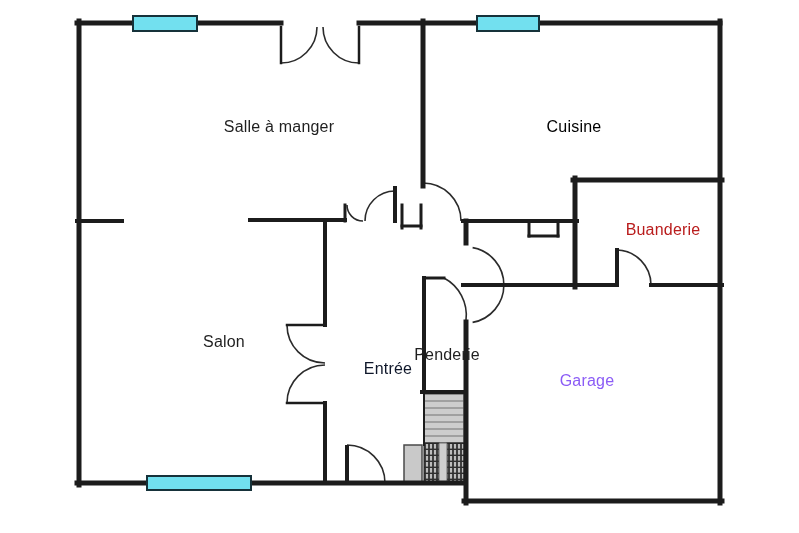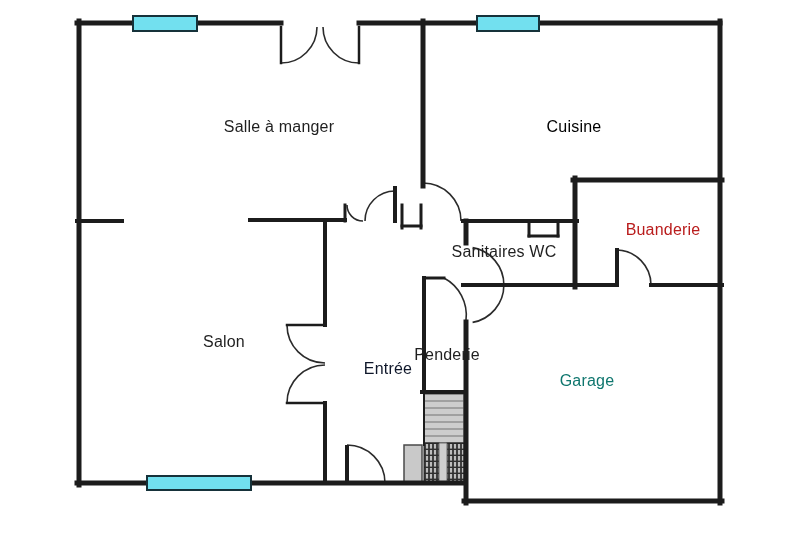--- a/index.html
+++ b/index.html
@@ -100,18 +100,17 @@
     <g id="window-layer">
         <rect x="133" y="16" width="64" height="15" fill="#72e0ef" stroke="#16323a" stroke-width="2"></rect>
         <rect x="477" y="16" width="62" height="15" fill="#72e0ef" stroke="#16323a" stroke-width="2"></rect>
         <rect x="147" y="476" width="104" height="14" fill="#72e0ef" stroke="#16323a" stroke-width="2"></rect>
       </g>
   </svg>
 
   <div class="room-label" style="left: 279px; top: 127px; color: rgb(31, 31, 31);">Salle à manger</div>
   <div class="room-label" style="left: 530px; top: 127px; color: #000000; margin-left: 44px;">Cuisine</div>
   <div class="room-label" style="left: 663px; top: 230px; color: #b91c1c;">Buanderie</div>
-  <div class="room-label" style="left: 504px; top: 252px; color: rgb(31, 31, 31);">Sanitaires WC</div>
   <div class="room-label" style="left: 196px; top: 342px; color: rgb(31, 31, 31); margin-left: 28px;">Salon</div>
   <div class="room-label" style="left: 388px; top: 369px; color: #0f172a;">Entrée</div>
   <div class="room-label" style="left: 447px; top: 355px; color: rgb(31, 31, 31);">Penderie</div>
-  <div class="room-label" style="left: 587px; top: 381px; color: #0f766e; text-align: right;">Garage</div>
+  <div class="room-label" style="left: 587px; top: 381px; color: #8b5cf6; text-align: right;">Garage</div>
 </div>
 
 </body></html>

